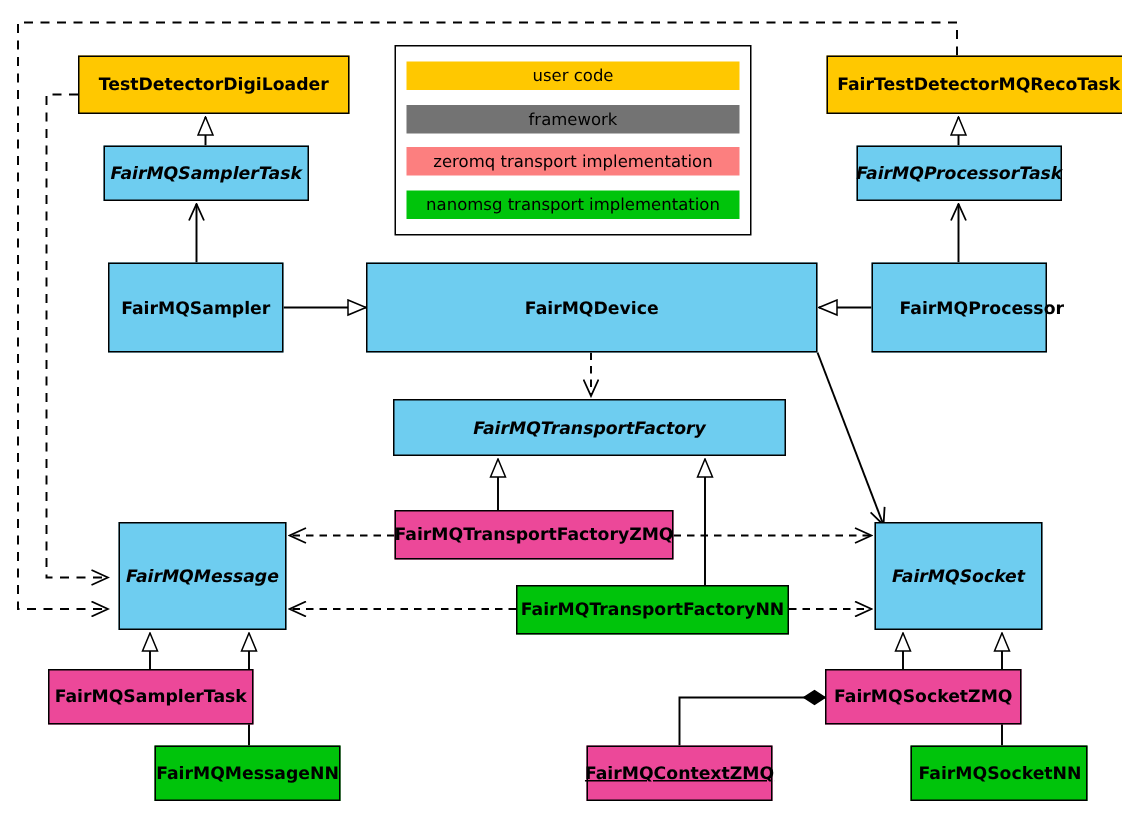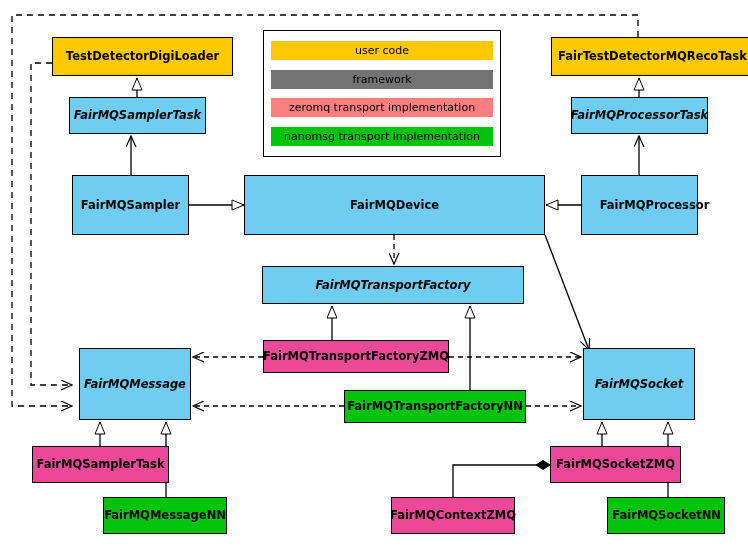--- a/index.html
+++ b/index.html
@@ -195,21 +195,21 @@
   </div>
 
   <div class="node c-nn" style="left:103px; top:497px; width:124px; height:37px;">
     <span>FairMQMessageNN</span>
   </div>
 
   <div class="node c-zmq" style="left:550px; top:446px; width:131px; height:37px;">
     <span>FairMQSocketZMQ</span>
   </div>
 
-  <div class="node c-zmq" style="left:391px; top:497px; width:124px; height:37px;">
+  <div class="node c-zmq" style="left:391px; top:497px; width:124px; height:37px;text-decoration:underline;">
     <span>FairMQContextZMQ</span>
   </div>
 
   <div class="node c-nn" style="left:607px; top:497px; width:118px; height:37px;justify-content:flex-end;">
     <span>FairMQSocketNN</span>
   </div>
 
 </div>
 
 </body></html>

